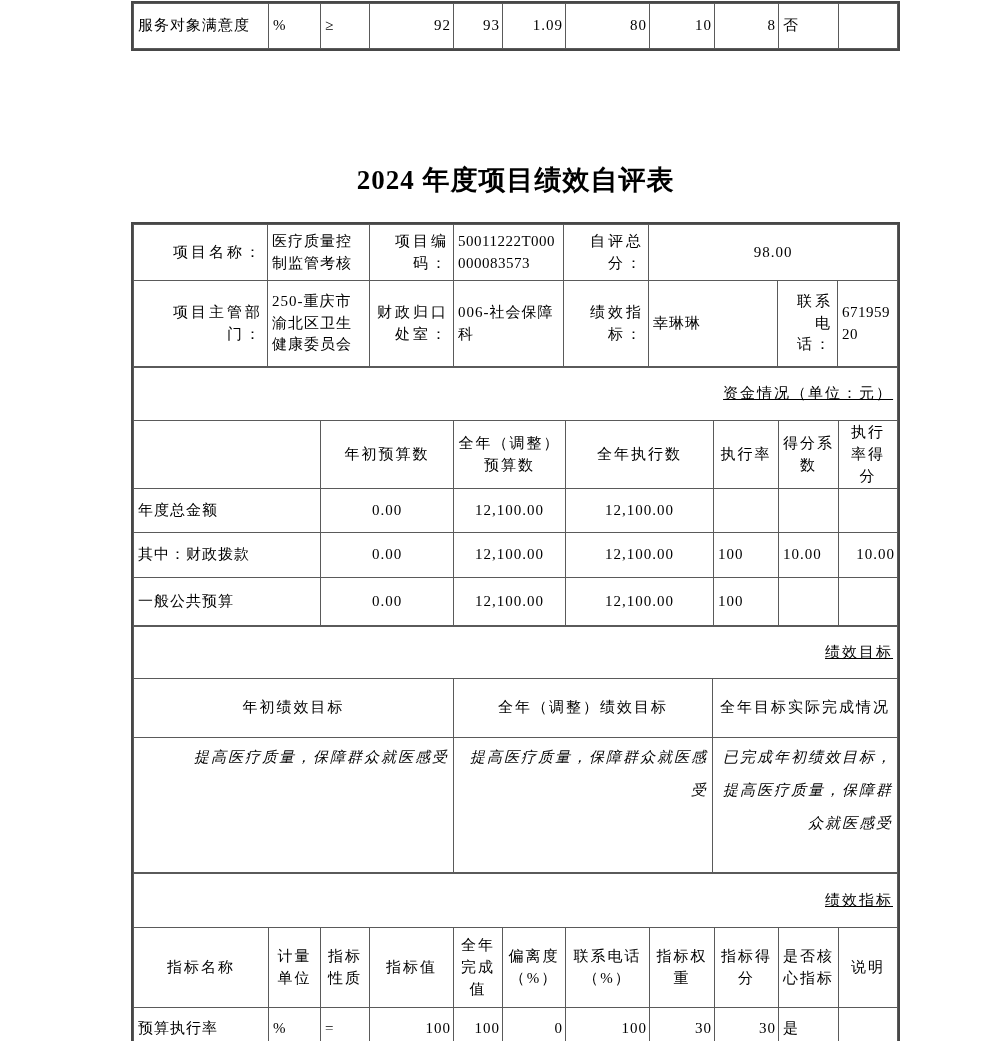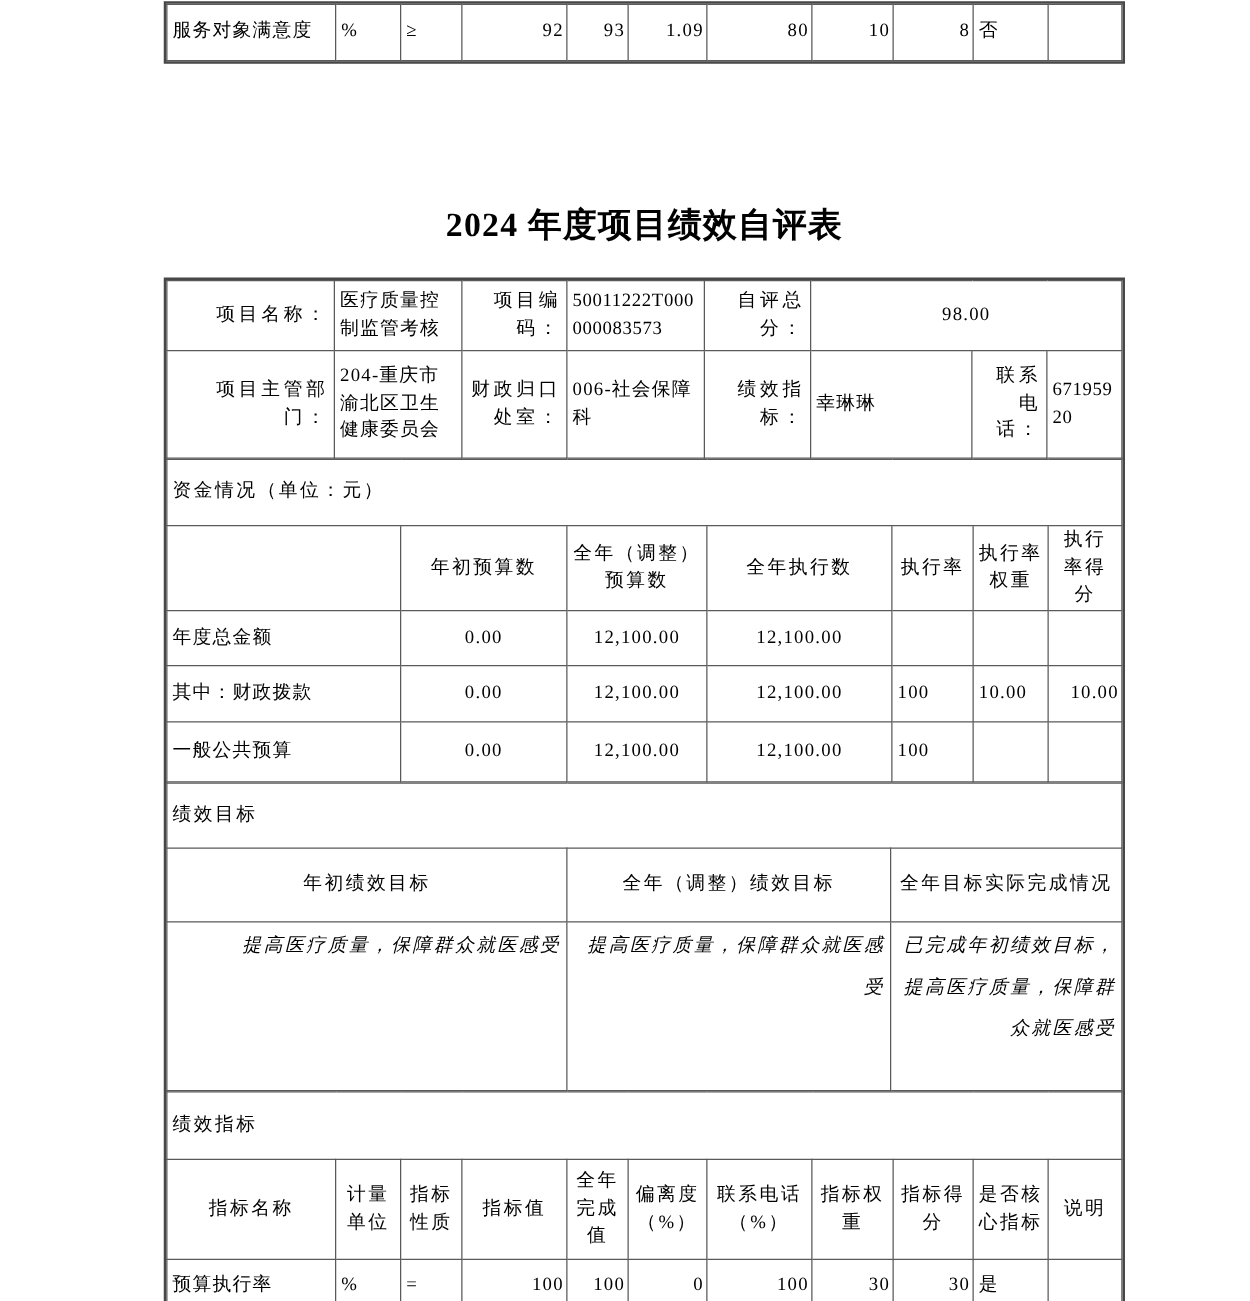--- a/index.html
+++ b/index.html
@@ -12,21 +12,21 @@
   .twrap { position: absolute; border: 2px solid #474747; background: #fff; }
   #top-table-wrap  { left: 131px; top: 1px;   width: 769px; }
   #main-table-wrap { left: 131px; top: 222px; width: 769px; }
   table { border-collapse: collapse; table-layout: fixed; width: 100%; }
   td {
     border: 1px solid #5a5a5a; padding: 1px 4px; vertical-align: middle;
     overflow: hidden; word-wrap: break-word; letter-spacing: 1px;
   }
   .lbl { text-align: right; letter-spacing: 3px; }
   .hdr { text-align: center; letter-spacing: 2px; }
-  .sec { text-align: left; letter-spacing: 2px; }
+  .sec { text-align: right; letter-spacing: 2px; text-decoration: underline; }
   .a-l { text-align: left; }
   .a-r { text-align: right; padding-right: 2px; }
   .a-c { text-align: center; }
   .code { word-break: break-all; letter-spacing: 0.5px; text-align: left; }
   tr.goal-content td {
     vertical-align: top; line-height: 2.2; letter-spacing: 2px;
     text-align: right; padding: 3px 4px; font-style: italic;
   }
   .doc-title {
     position: absolute; left: 131px; top: 161px; width: 769px;
@@ -90,21 +90,21 @@
           <tr style="height:56px">
         <td class="lbl">项目名称：</td>
         <td class="a-l">医疗质量控制监管考核</td>
         <td class="lbl">项目编码：</td>
         <td class="code">50011222T000000083573</td>
         <td class="lbl">自评总分：</td>
         <td class="a-c" colspan="3">98.00</td>
       </tr>
       <tr style="height:86px">
         <td class="lbl">项目主管部门：</td>
-        <td class="a-l">204-重庆市渝北区卫生健康委员会</td>
+        <td class="a-l">250-重庆市渝北区卫生健康委员会</td>
         <td class="lbl">财政归口处室：</td>
         <td class="a-l">006-社会保障科</td>
         <td class="lbl">绩效指标：</td>
         <td class="a-l">幸琳琳</td>
         <td class="lbl">联系电话：</td>
         <td class="code">67195920</td>
       </tr>
     </tbody>
       </table>
 
@@ -121,21 +121,21 @@
       <tbody>
           <tr style="height:53px">
         <td class="sec" colspan="7">资金情况（单位：元）</td>
       </tr>
       <tr style="height:53px">
         <td class="hdr"></td>
         <td class="hdr">年初预算数</td>
         <td class="hdr">全年（调整）预算数</td>
         <td class="hdr">全年执行数</td>
         <td class="hdr">执行率</td>
-        <td class="hdr">执行率权重</td>
+        <td class="hdr">得分系数</td>
         <td class="hdr">执行率得分</td>
       </tr>
       <tr style="height:44px">
         <td class="a-l">年度总金额</td>
         <td class="a-c">0.00</td>
         <td class="a-c">12,100.00</td>
         <td class="a-c">12,100.00</td>
         <td class="a-l"></td>
         <td class="a-l"></td>
         <td class="a-r"></td>

